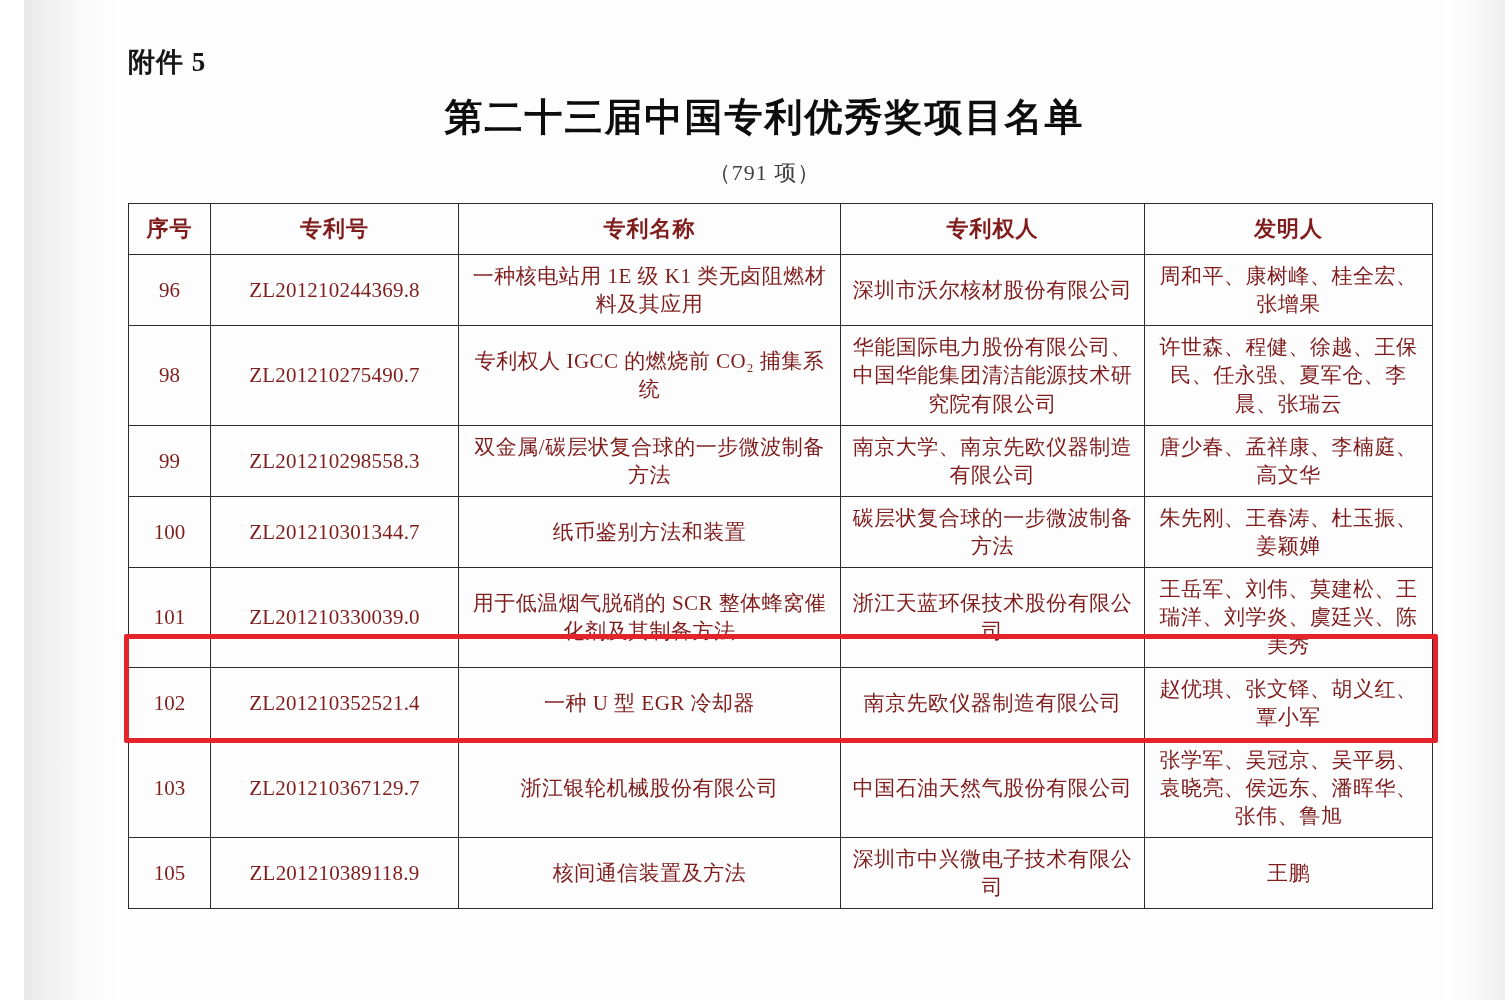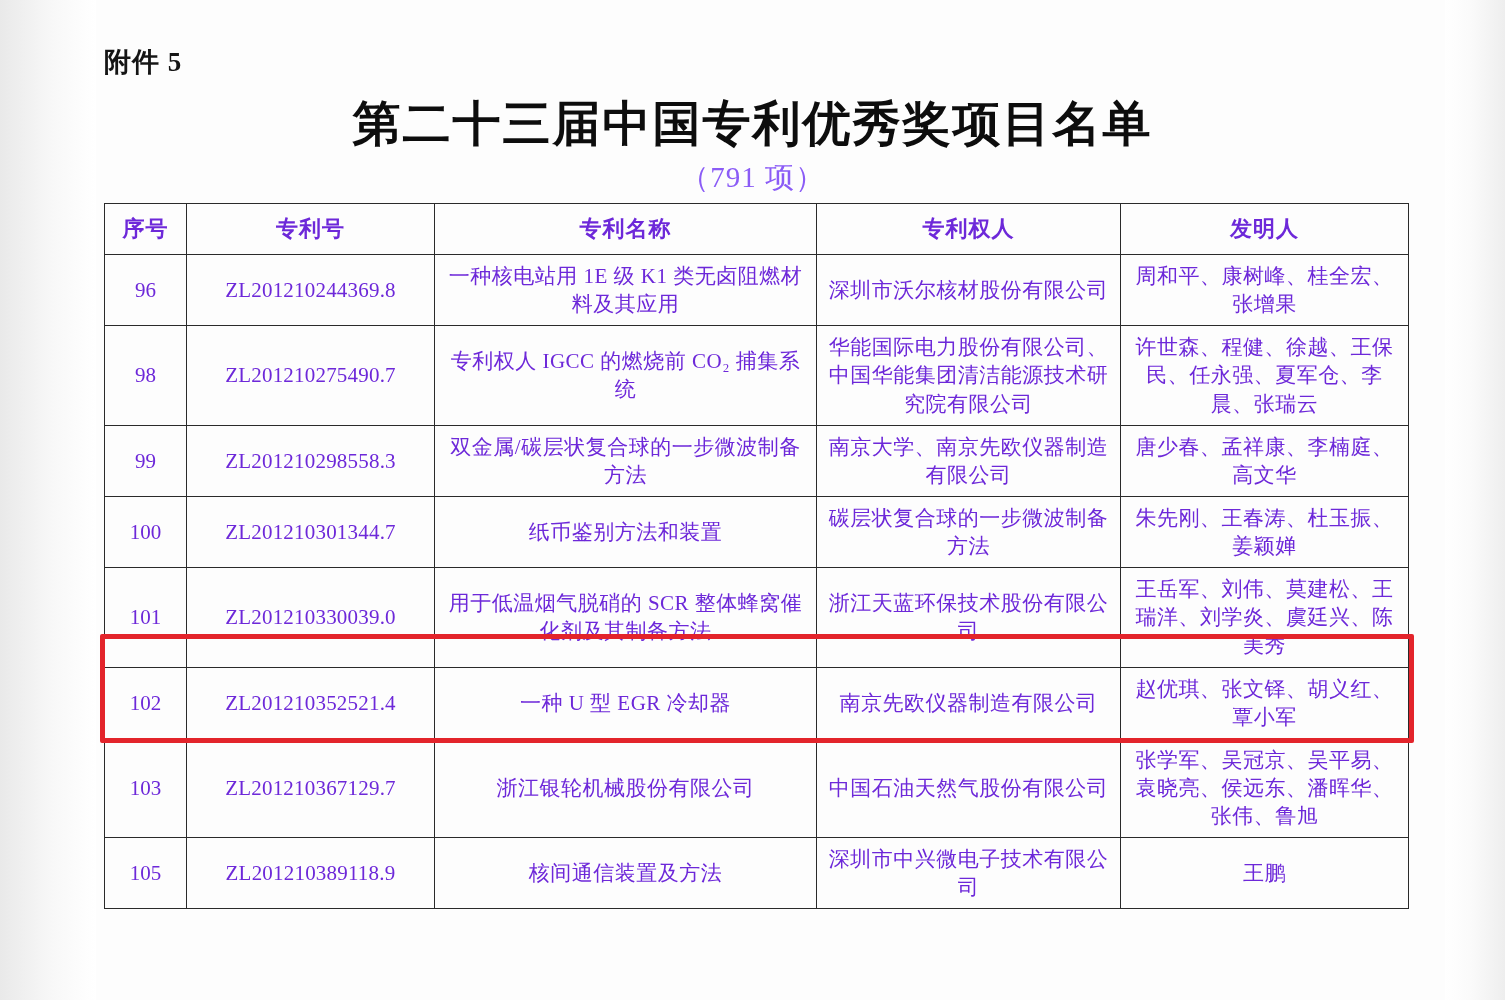--- a/index.html
+++ b/index.html
@@ -12,20 +12,21 @@
     height: 1000px;
     font-family: "Liberation Serif", "DejaVu Serif", serif;
     color: #111111;
     position: relative;
     overflow: hidden;
   }
   .page {
     position: absolute;
     inset: 0;
     background: #fdfdfd;
+    margin-left: 24px;
   }
   
   .page::before {
     content: "";
     position: absolute;
     left: 0; top: 0; bottom: 0;
     width: 96px;
     background: linear-gradient(to right, #e9e9e9 0%, #f8f8f8 55%, #ffffff 100%);
     pointer-events: none;
   }
@@ -48,34 +49,34 @@
     letter-spacing: 1px;
     color: #151515;
   }
 
   .doc-title {
     position: absolute;
     left: 0;
     right: 0;
     top: 92px;
     text-align: center;
-    font-size: 48px;
+    font-size: 38px;
     font-weight: 700;
     letter-spacing: 2px;
     color: #0d0d0d;
     font-family: "Liberation Serif", "DejaVu Serif", serif;
   }
   .doc-subtitle {
     position: absolute;
     left: 0;
     right: 0;
     top: 158px;
     text-align: center;
-    font-size: 29px;
-    color: #8b5cf6;
+    font-size: 22px;
+    color: #404040;
     letter-spacing: 1px;
   }
 
   .table-wrap {
     position: absolute;
     left: 104px;
     top: 203px;
     width: 1304px;
   }
 
@@ -85,21 +86,21 @@
     table-layout: fixed;
   }
   table.patent-table th,
   table.patent-table td {
     border: 1.6px solid #2a2a2a;
     text-align: center;
     vertical-align: middle;
     font-size: 21px;
     line-height: 1.34;
     padding: 7px 6px;
-    color: #6d28d9;
+    color: #7f1d1d;
     font-family: "Liberation Serif", "DejaVu Serif", serif;
   }
   table.patent-table th {
     font-weight: 700;
     height: 36px;
     font-size: 22px;
     letter-spacing: 1px;
   }
   col.c-idx   { width: 82px; }
   col.c-no    { width: 248px; }

